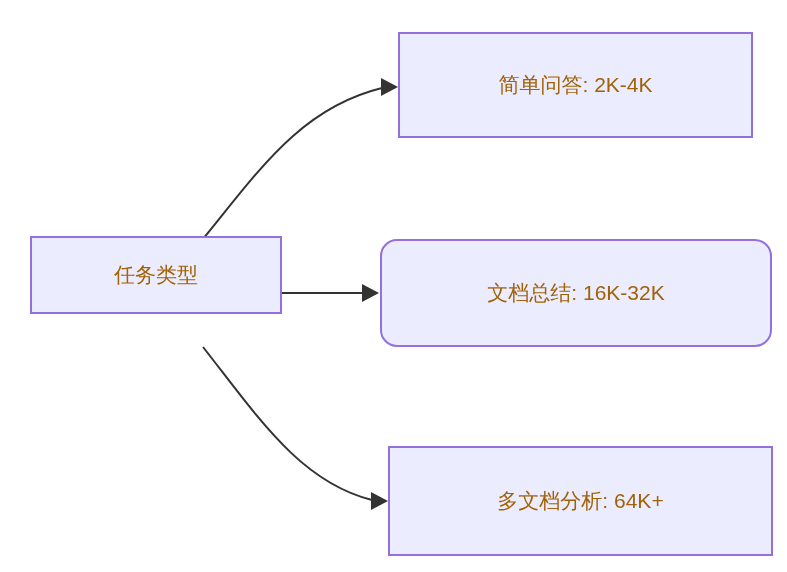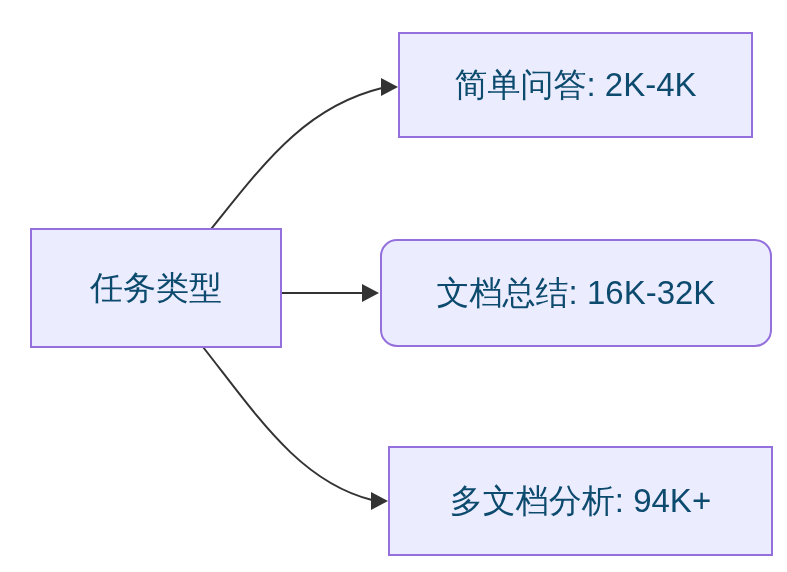--- a/index.html
+++ b/index.html
@@ -34,27 +34,27 @@
   .node {
     position: absolute;
     box-sizing: border-box;
     background: #ECECFF;
     border: 2px solid #9370DB;
     display: flex;
     align-items: center;
     justify-content: center;
   }
   .node-label {
-    color: #0c4a6e;
-    font-size: 33px;
+    color: #a16207;
+    font-size: 21px;
     line-height: 1.2;
     white-space: nowrap;
     text-align: center;
   }
-  .node-root   { left: 30px;  top: 228px; width: 252px; height: 120px; }
+  .node-root   { left: 30px;  top: 236px; width: 252px; height: 78px; }
   .node-top    { left: 398px; top: 32px;  width: 355px; height: 106px; }
   .node-middle { left: 380px; top: 239px; width: 392px; height: 108px; border-radius: 17px; }
   .node-bottom { left: 388px; top: 446px; width: 385px; height: 110px; }
 </style>
 </head>
 <body>
 
 <div class="canvas">
 
   <svg class="edges-layer" width="787" height="572" viewBox="0 0 787 572" xmlns="http://www.w3.org/2000/svg">
@@ -81,16 +81,16 @@
 
   <div class="node node-top">
     <span class="node-label">简单问答: 2K-4K</span>
   </div>
 
   <div class="node node-middle">
     <span class="node-label">文档总结: 16K-32K</span>
   </div>
 
   <div class="node node-bottom">
-    <span class="node-label">多文档分析: 94K+</span>
+    <span class="node-label">多文档分析: 64K+</span>
   </div>
 
 </div>
 
 </body></html>

